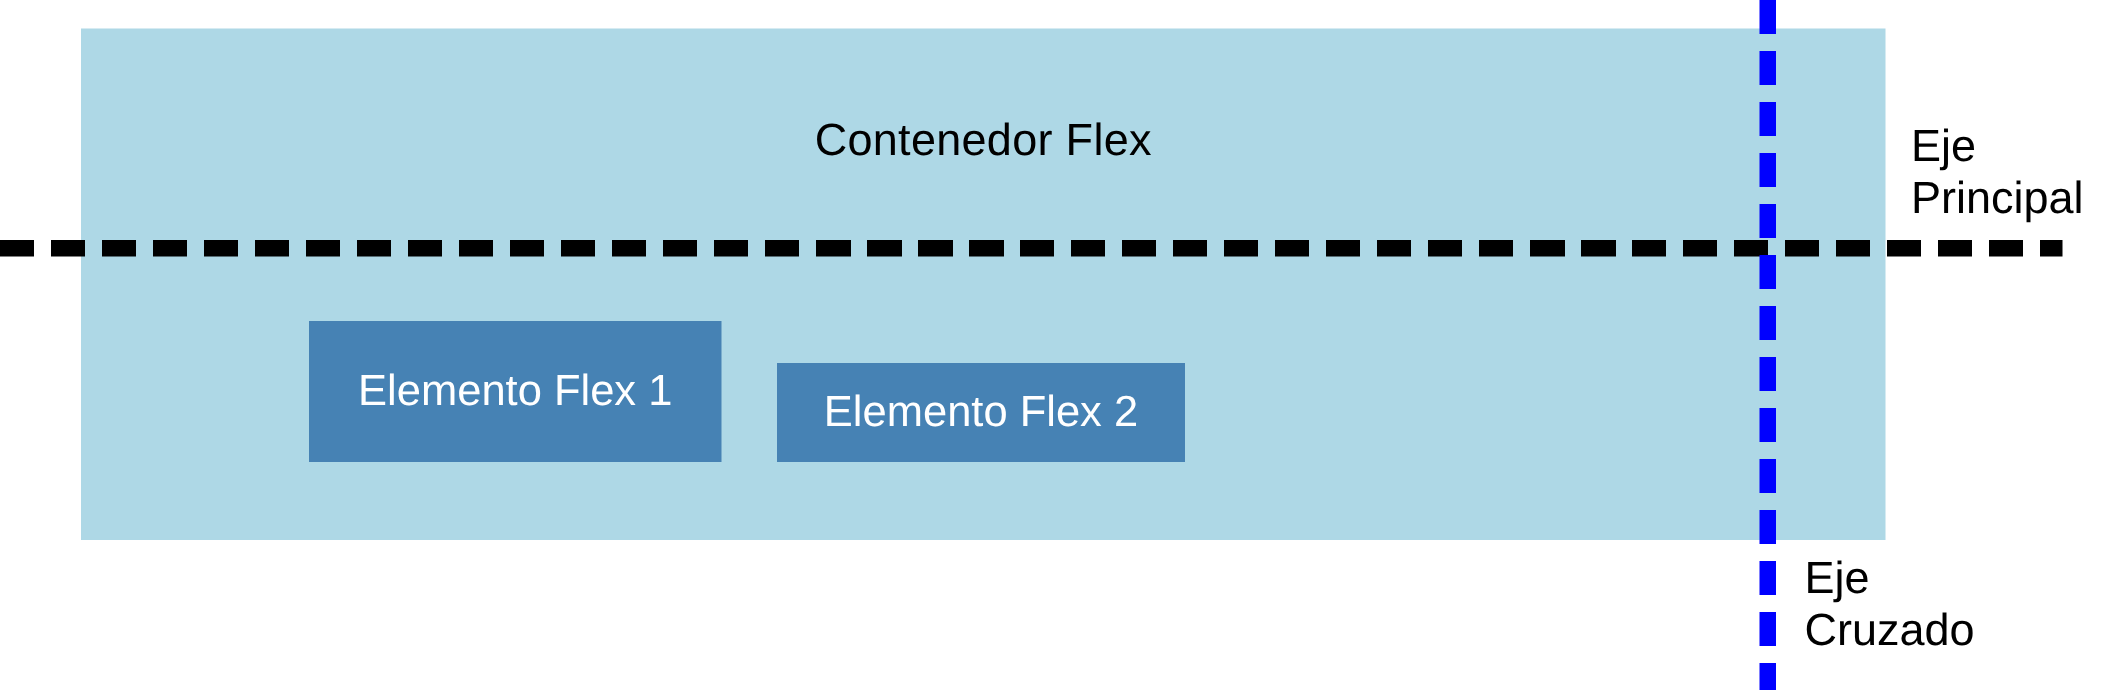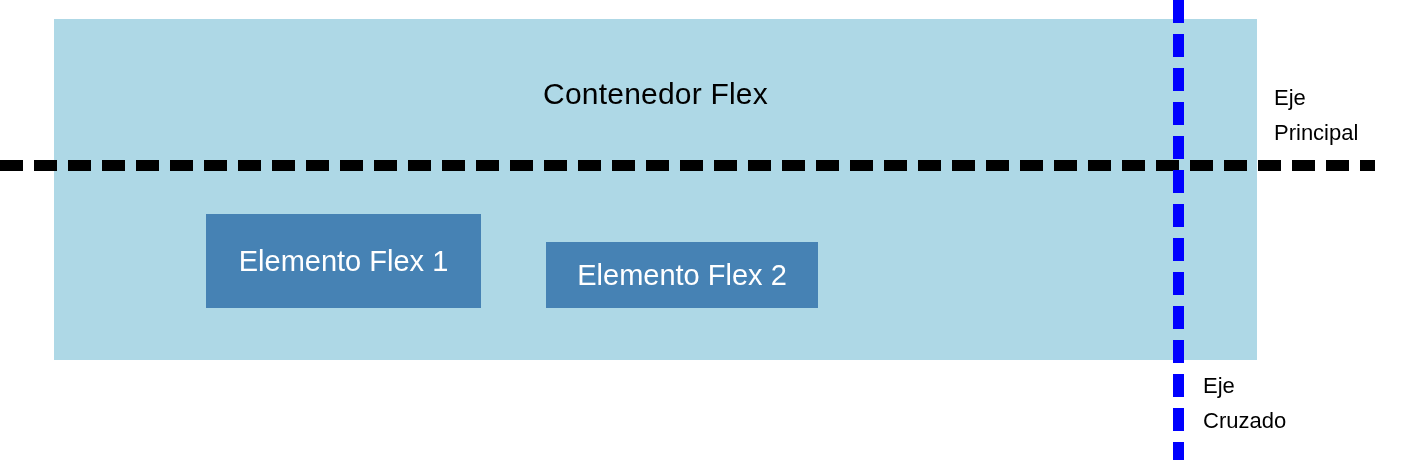--- a/index.html
+++ b/index.html
@@ -47,21 +47,20 @@
 
   
   .items-row {
     position: absolute;
     left: 152px;      
     top: 195px;       
     height: 94px;
     display: flex;
     flex-direction: row;
     align-items: stretch;
-    gap: 28px;
   }
 
   .flex-item {
     background: #4682b4;
     color: #ffffff;
     display: flex;
     align-items: center;
     justify-content: center;
     font-size: 29px;
     line-height: 33px;
@@ -105,21 +104,21 @@
       #0000ff 23px,
       rgba(0,0,0,0) 23px,
       rgba(0,0,0,0) 34px
     );
   }
 
   
   .axis-label {
     position: absolute;
     color: #000000;
-    font-size: 22px;
+    font-size: 30px;
     line-height: 35px;
     white-space: pre-line;
   }
 
   .label-main-axis {
     left: 1274px;
     top: 80px;
   }
 
   .label-cross-axis {

